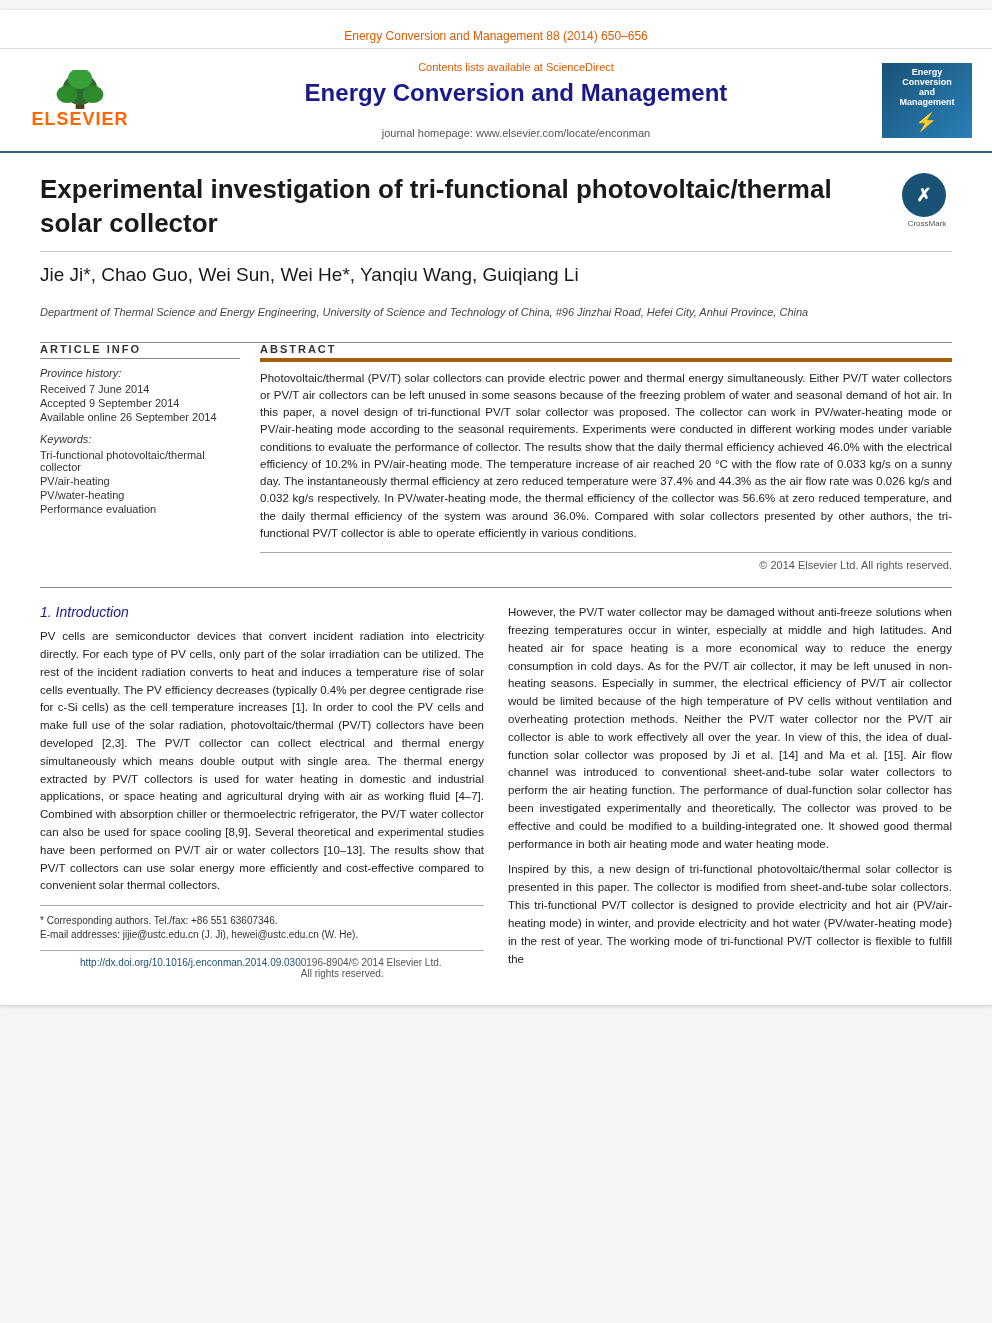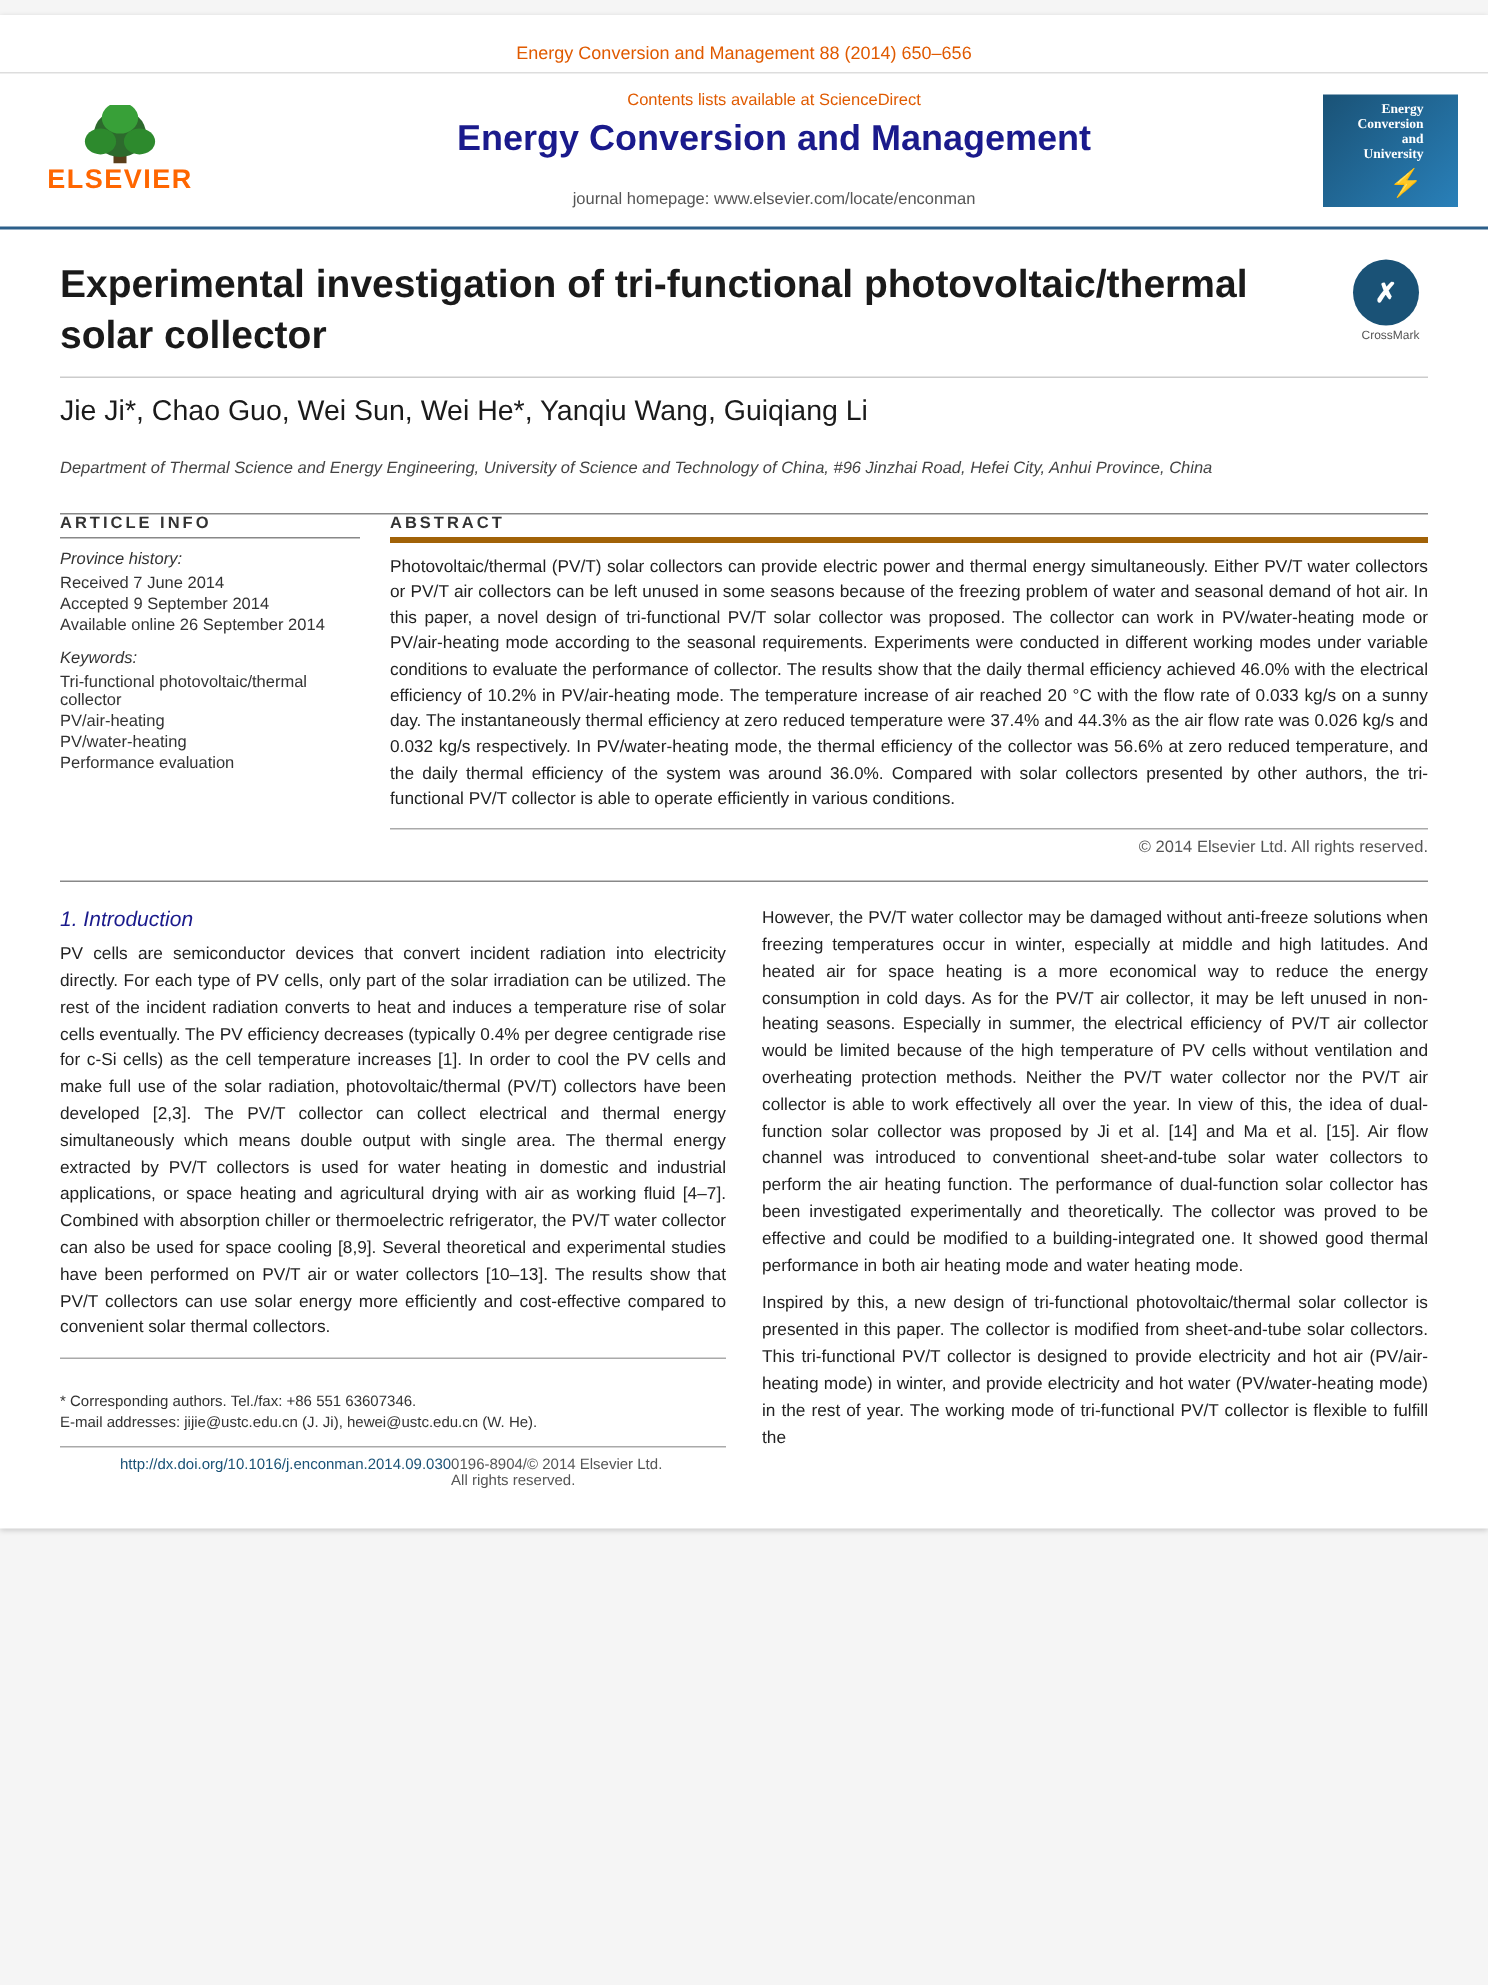--- a/index.html
+++ b/index.html
@@ -244,21 +244,21 @@
       font-size: 11.5px;
       line-height: 1.55;
       color: #222;
       font-family: Arial, sans-serif;
       text-align: justify;
       margin-bottom: 8px;
     }
     .footnote-section {
       border-top: 1px solid #aaa;
       margin-top: 10px;
-      padding-top: 22px;
+      padding-top: 8px;
     }
     .footnote-text {
       font-size: 10px;
       font-family: Arial, sans-serif;
       color: #333;
       line-height: 1.4;
     }
     .bottom-bar {
       border-top: 1px solid #aaa;
       padding: 6px 40px;
@@ -296,25 +296,25 @@
     <div class="journal-header-center">
       <div class="sciencedirect-line">
         <span>Contents lists available at</span>
         <span style="color:#e05a00;">ScienceDirect</span>
       </div>
       <div class="journal-title-header">Energy Conversion and Management</div>
       <div class="journal-homepage">journal homepage: www.elsevier.com/locate/enconman</div>
     </div>
     <div class="journal-header-right">
       <div class="journal-cover">
-        <div style="font-size:9px; text-align:right; color:white;font-family:Liberation Serif, serif;">
+        <div style="font-size:9px; text-align:center; color:white;">
           <div style="font-weight:bold;">Energy</div>
           <div style="font-weight:bold;">Conversion</div>
           <div style="font-weight:bold;">and</div>
-          <div style="font-weight:bold;">University</div>
+          <div style="font-weight:bold;">Management</div>
           <div style="margin-top:4px; font-size:18px;">⚡</div>
         </div>
       </div>
     </div>
   </div>
 
   <div class="article-content">
 
     <div class="article-title-section">
       <h1 class="article-title">Experimental investigation of tri-functional photovoltaic/thermal solar collector</h1>

